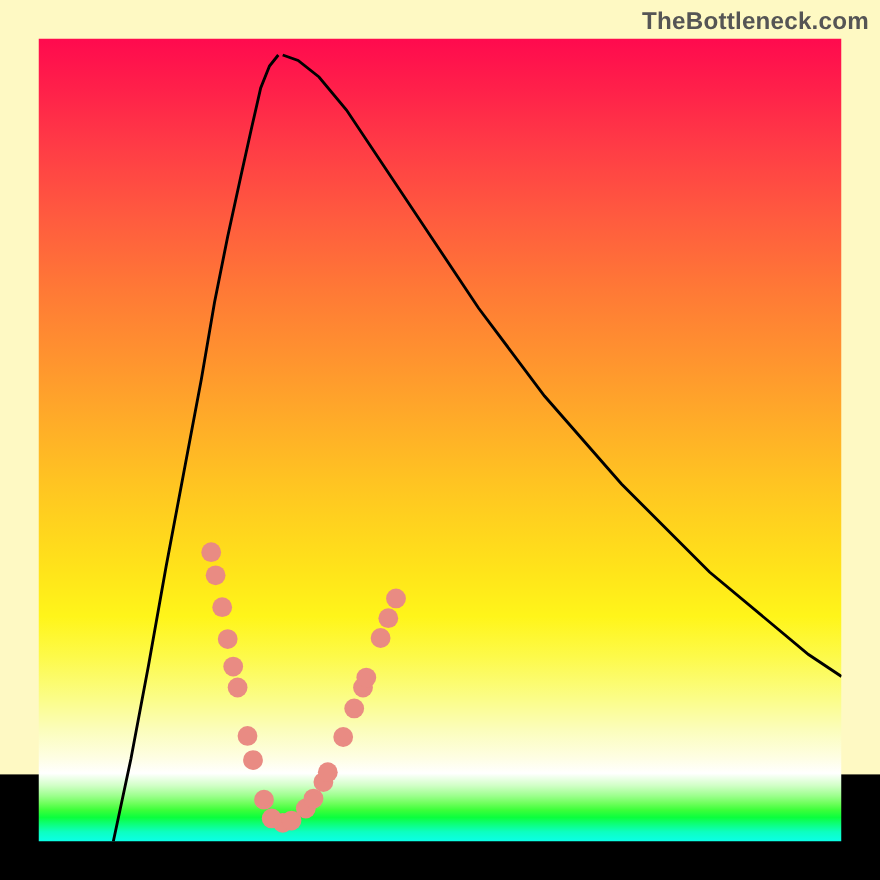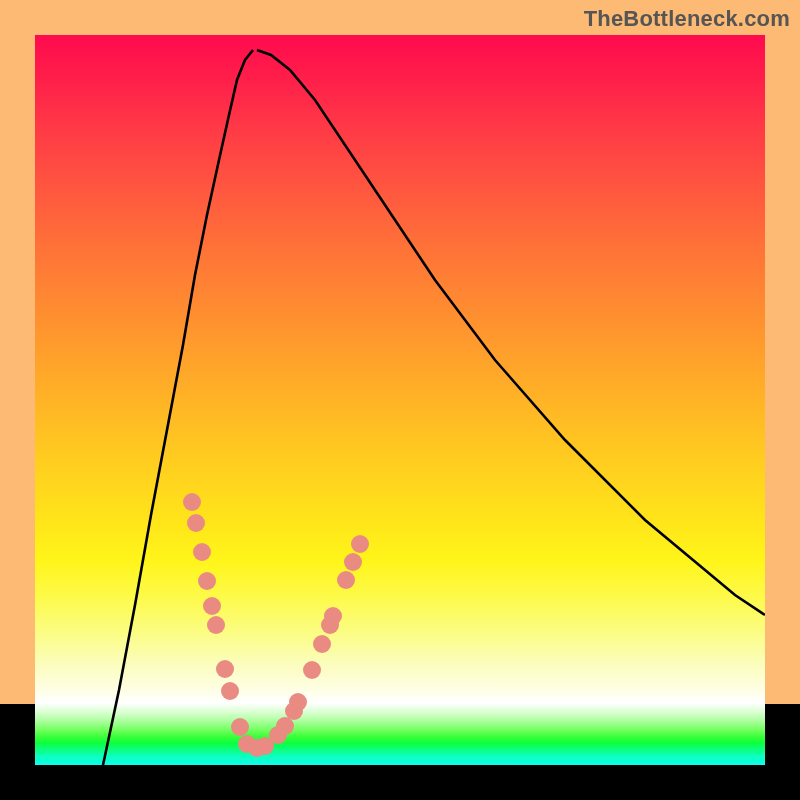--- a/index.html
+++ b/index.html
@@ -10,21 +10,21 @@
     background: #000;
     overflow: hidden;
     font-family: Arial, Helvetica, sans-serif;
   }
   .frame {
     position: absolute;
     left: 0;
     top: 0;
     width: 800px;
     height: 704px;
-    background: #fdba74;
+    background: #fef9c3;
   }
   .plot-area {
     position: absolute;
     left: 35px;
     top: 35px;
     width: 730px;
     height: 730px;
     overflow: hidden;
   }
   .gradient {

